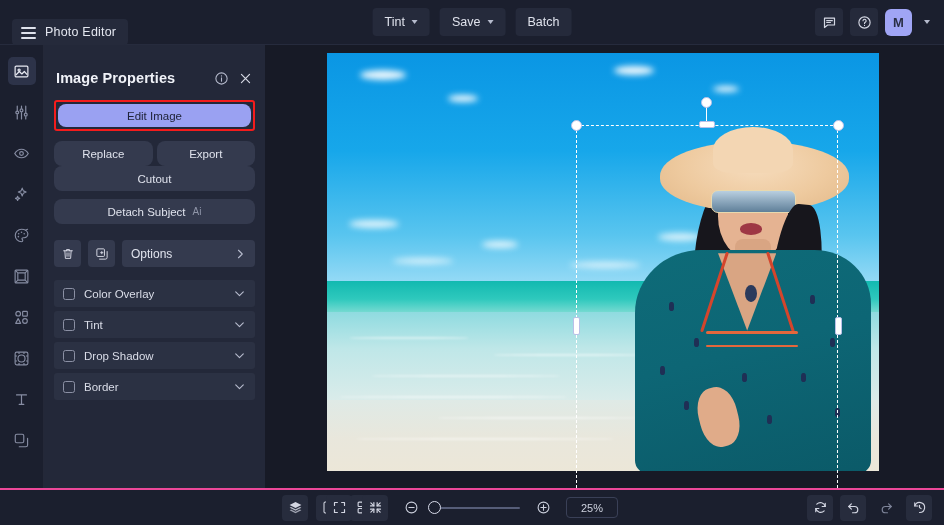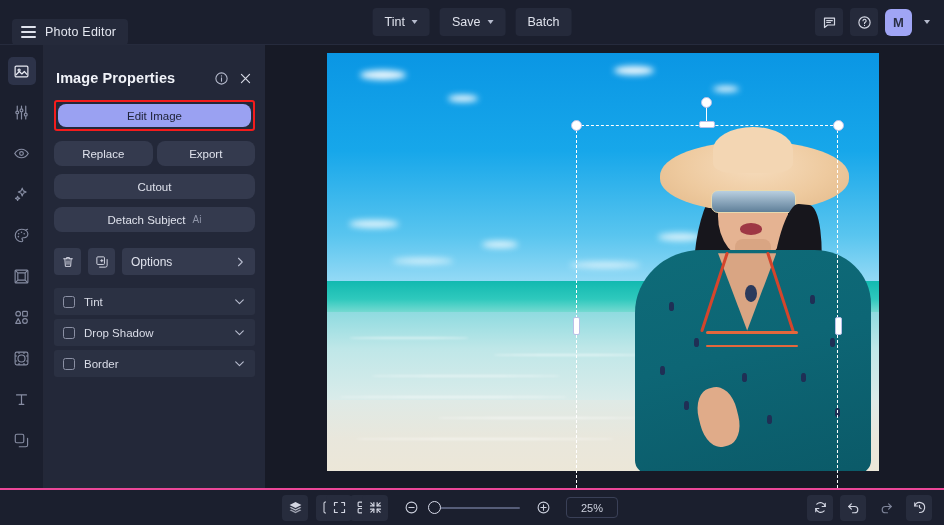--- a/index.html
+++ b/index.html
@@ -14,21 +14,21 @@
 
   
   .topbar {
     height: 45px; flex: 0 0 45px;
     background: #1b1f2e;
     display: flex; align-items: center;
     position: relative;
     border-bottom: 1px solid #262b3d;
   }
   .brand {
-    display: flex; align-items: center; gap: 9px;
+    display: flex; align-items: flex-end; gap: 9px;
     margin-left: 12px;
     background: #252a3b;
     border-radius: 4px;
     padding: 6px 12px 6px 9px;
     cursor: pointer;
     margin-top: 20px;
   }
   .brand-label { font-size: 12.5px; color: #e4e7f0; letter-spacing: .2px; }
   .hamburger { width: 15px; height: 12px; display: flex; flex-direction: column; justify-content: space-between; }
   .hamburger i { display: block; height: 1.6px; background: #dfe2ec; border-radius: 1px; }
@@ -122,21 +122,21 @@
     margin-bottom: 10px;
     padding: 2px;
     border: 2px solid #f41c1c;
     border-radius: 3px;
   }
   .pbtn.primary {
     background: #9aa1f2; color: #20243a;
     height: 23px;
     font-size: 11.5px;
   }
-  .row2 { display: flex; gap: 4px; margin-bottom: 8px; }
+  .row2 { display: flex; gap: 4px; }
   .mb8 { margin-bottom: 8px; }
   .ai-badge { color: #8f95a8; font-size: 10px; margin-left: 7px; }
 
   .tool-row { display: flex; gap: 7px; margin-top: 16px; margin-bottom: 13px; align-items: flex-end; }
   .sq-btn {
     width: 27px; height: 27px; flex: 0 0 27px;
     background: #343a4e; border-radius: 4px;
     display: flex; align-items: center; justify-content: center;
     cursor: pointer; border: none;
   }
@@ -518,20 +518,29 @@
           <span>Options</span>
           <span class="chev-r">
             <svg class="ic" width="12" height="12" viewBox="0 0 24 24" fill="none" stroke="#b6bbcd" stroke-width="2.2">
               <path d="M9 4.5l7.5 7.5L9 19.5" stroke-linecap="round" stroke-linejoin="round"></path>
             </svg>
           </span>
         </button>
       </div>
 
       <div class="eff-list">
+        <div class="eff-row">
+          <span class="cb"></span>
+          <span class="eff-label">Color Overlay</span>
+          <span class="eff-chev">
+            <svg class="ic" width="13" height="13" viewBox="0 0 24 24" fill="none" stroke="#b6bbcd" stroke-width="2.1">
+                <path d="M5 9l7 7 7-7" stroke-linecap="round" stroke-linejoin="round"></path>
+              </svg>
+          </span>
+        </div>
         <div class="eff-row">
           <span class="cb"></span>
           <span class="eff-label">Tint</span>
           <span class="eff-chev">
             <svg class="ic" width="13" height="13" viewBox="0 0 24 24" fill="none" stroke="#b6bbcd" stroke-width="2.1">
                 <path d="M5 9l7 7 7-7" stroke-linecap="round" stroke-linejoin="round"></path>
               </svg>
           </span>
         </div>
         <div class="eff-row">

